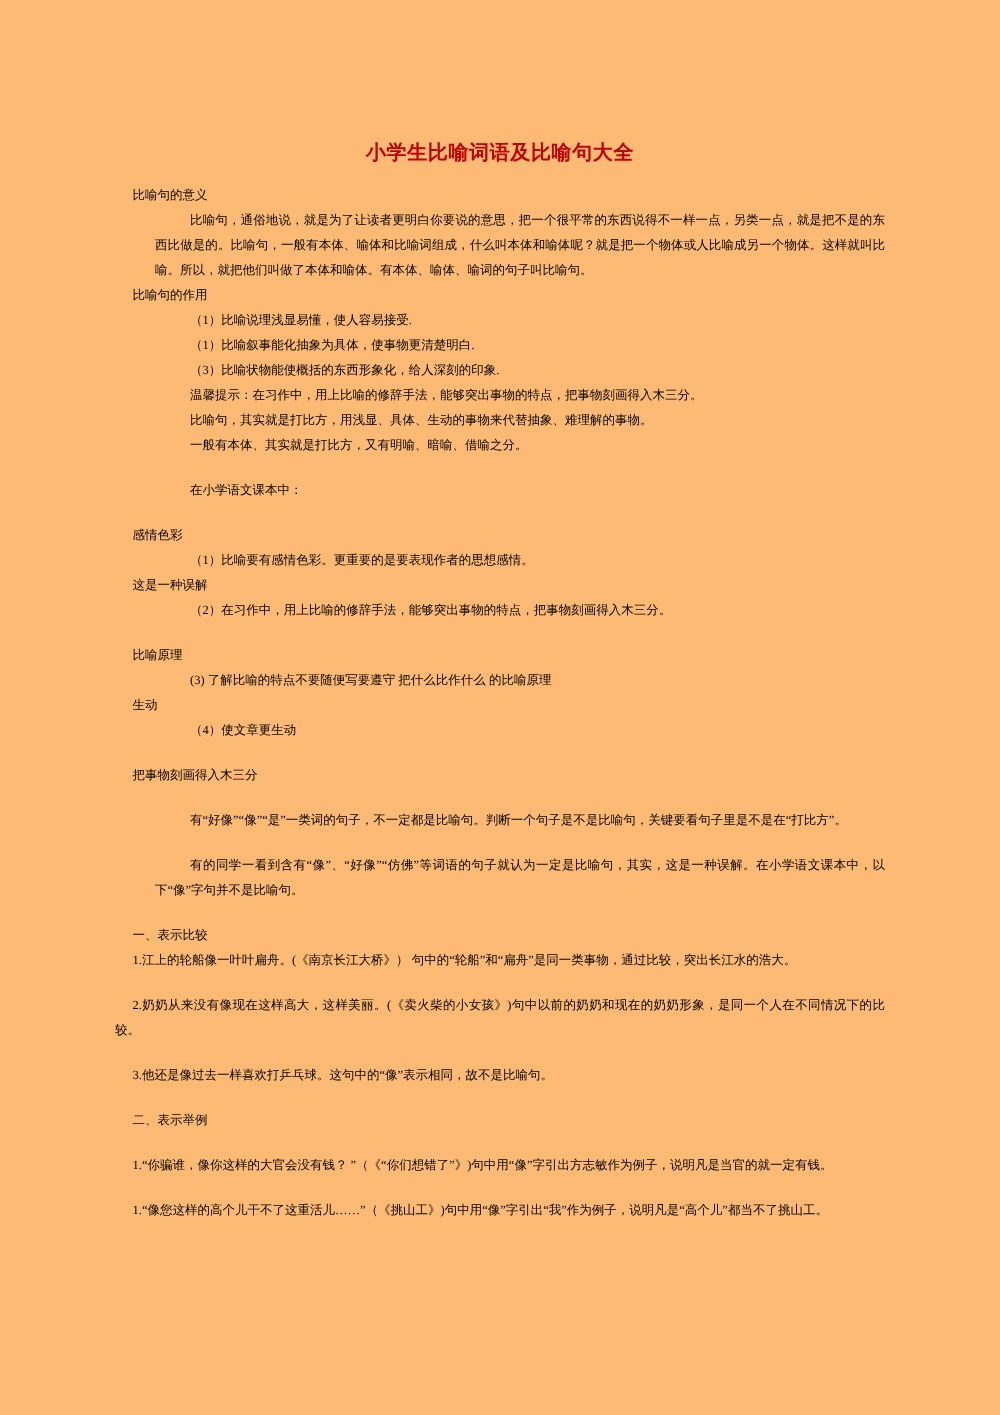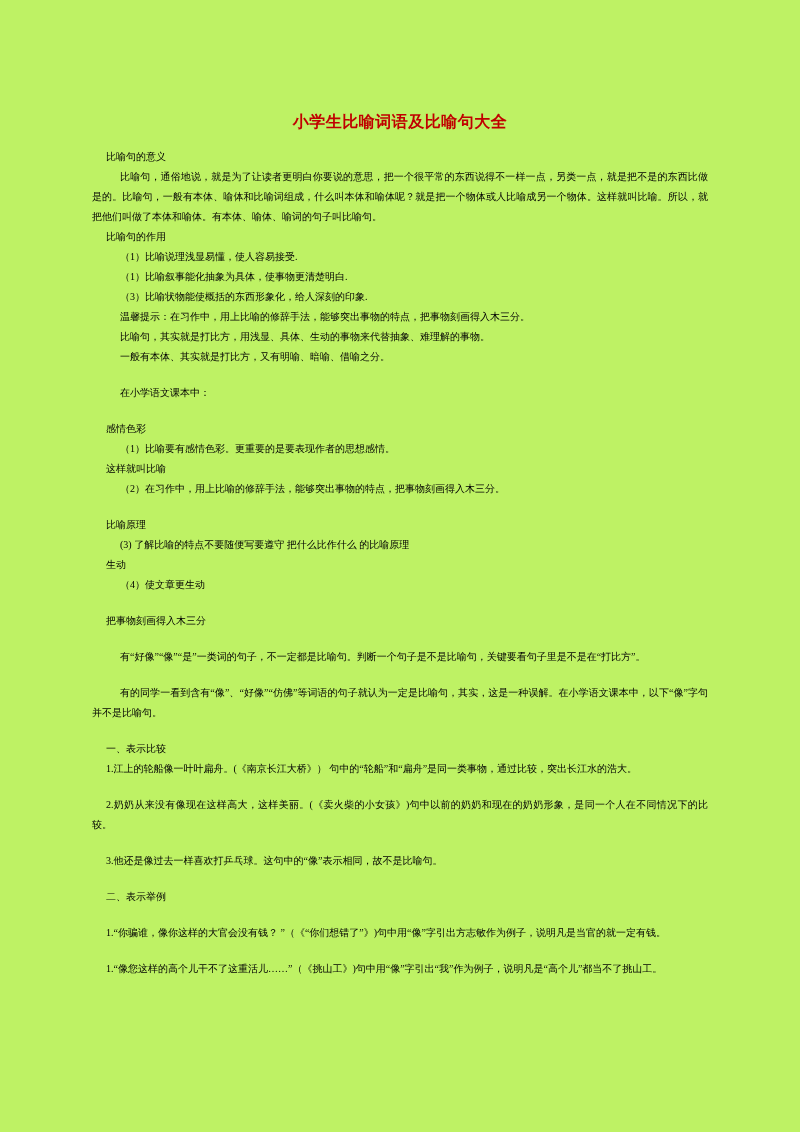--- a/index.html
+++ b/index.html
@@ -10,21 +10,21 @@
   body {
     width: 800px;
     height: 1132px;
     font-family: "Liberation Serif", "DejaVu Serif", serif;
     color: #000000;
   }
   .page {
     position: relative;
     width: 800px;
     height: 1132px;
-    background: #bef264;
+    background: #fdba74;
     box-sizing: border-box;
     padding: 0 92px;
   }
   .doc-title {
     text-align: center;
     font-family: "Liberation Sans", sans-serif;
     font-size: 16px;
     font-weight: bold;
     color: #c00000;
     margin: 0;
@@ -37,20 +37,21 @@
     line-height: 20px;
     text-align: justify;
   }
   .p {
     margin: 0;
     font-size: 10px;
     line-height: 20px;
   }
   .indent1 {
     text-indent: 28px;
+    margin-left: 32px;
   }
   .indent-half {
     text-indent: 14px;
   }
   .gap-md {
     height: 16px;
   }
 </style>
 </head>
 <body>
@@ -65,21 +66,21 @@
       <p class="p indent1">（1）比喻叙事能化抽象为具体，使事物更清楚明白.</p>
       <p class="p indent1">（3）比喻状物能使概括的东西形象化，给人深刻的印象.</p>
       <p class="p indent1">温馨提示：在习作中，用上比喻的修辞手法，能够突出事物的特点，把事物刻画得入木三分。</p>
       <p class="p indent1">比喻句，其实就是打比方，用浅显、具体、生动的事物来代替抽象、难理解的事物。</p>
       <p class="p indent1">一般有本体、其实就是打比方，又有明喻、暗喻、借喻之分。</p>
       <div class="gap-md"></div>
       <p class="p indent1">在小学语文课本中：</p>
       <div class="gap-md"></div>
       <p class="p indent-half">感情色彩</p>
       <p class="p indent1">（1）比喻要有感情色彩。更重要的是要表现作者的思想感情。</p>
-      <p class="p indent-half">这样就叫比喻</p>
+      <p class="p indent-half">这是一种误解</p>
       <p class="p indent1">（2）在习作中，用上比喻的修辞手法，能够突出事物的特点，把事物刻画得入木三分。</p>
       <div class="gap-md"></div>
       <p class="p indent-half">比喻原理</p>
       <p class="p indent1">(3) 了解比喻的特点不要随便写要遵守 把什么比作什么 的比喻原理</p>
       <p class="p indent-half">生动</p>
       <p class="p indent1">（4）使文章更生动</p>
       <div class="gap-md"></div>
       <p class="p indent-half">把事物刻画得入木三分</p>
       <div class="gap-md"></div>
       <p class="p indent1">有“好像”“像”“是”一类词的句子，不一定都是比喻句。判断一个句子是不是比喻句，关键要看句子里是不是在“打比方”。</p>

